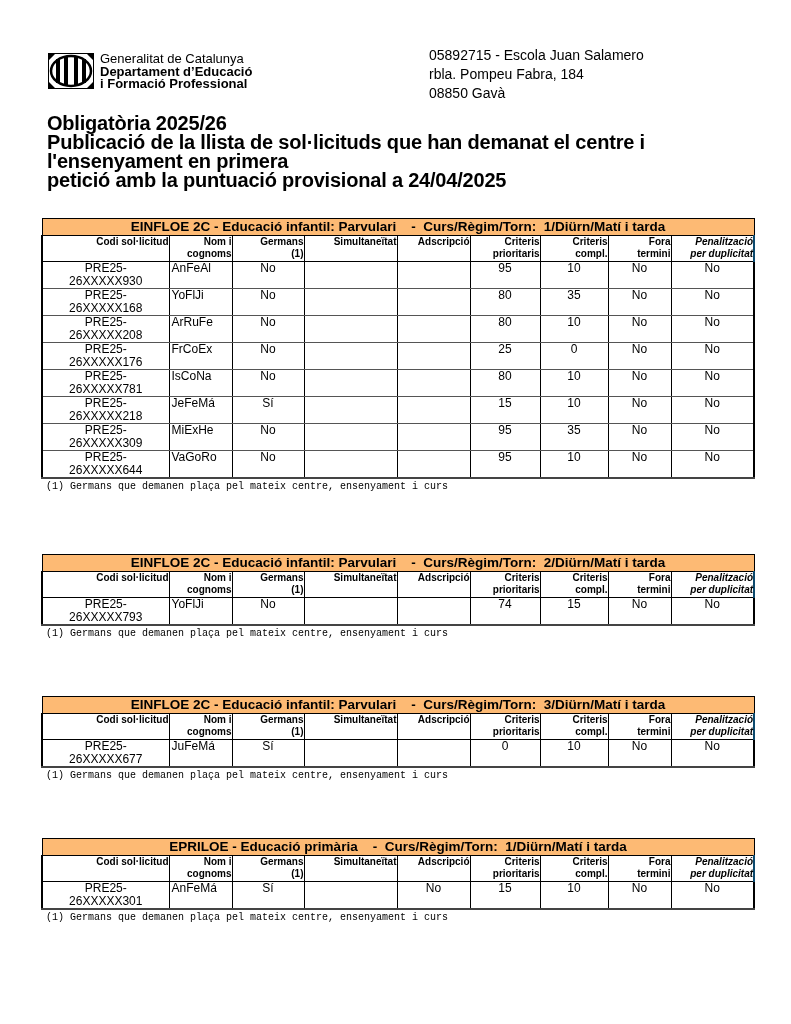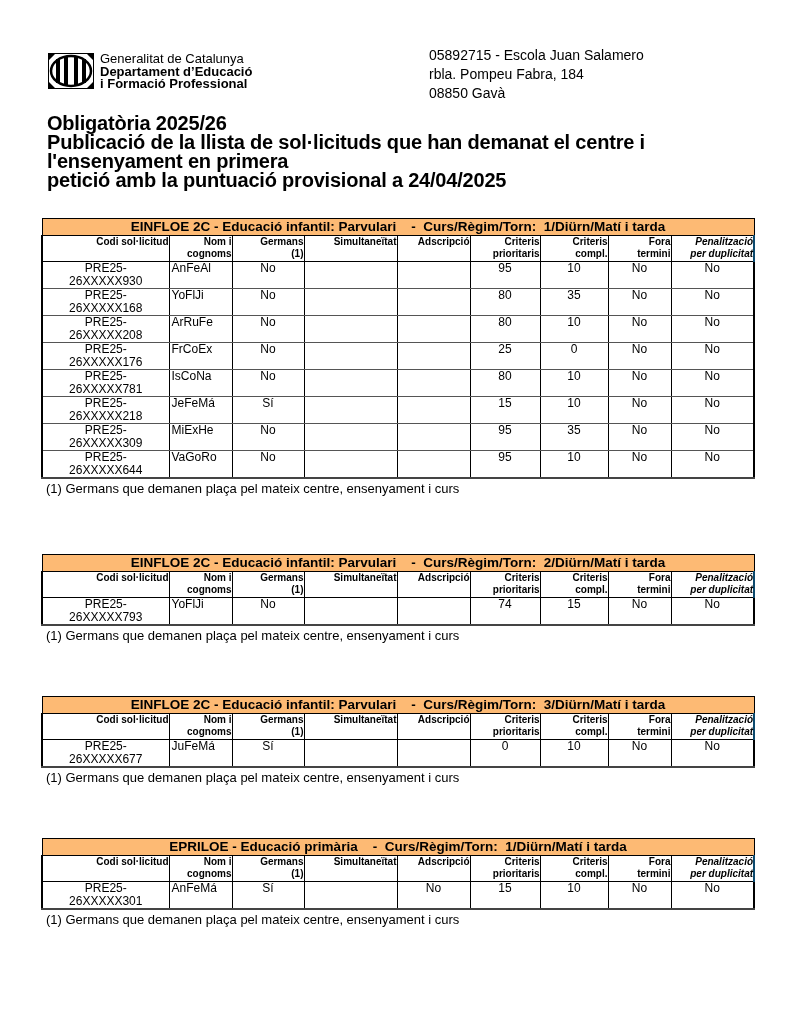--- a/index.html
+++ b/index.html
@@ -21,21 +21,21 @@
   .col-head th { font-size: 10px; font-weight: bold; text-align: right; line-height: 12px; height: 25px; border-bottom: 2px solid #000; }
   .col-head th:first-child { border-left: 2px solid #000; }
   .col-head th:last-child { border-right: 2px solid #0c4a6e; font-style: italic; }
   .col-head th.left { text-align: right; padding-left: 2px; }
   table.grid tbody td { height: 26px; line-height: 13px; text-align: center; font-size: 12px; border-bottom: 1px solid #555; }
   table.grid tbody td:first-child { border-left: 2px solid #000; }
   table.grid tbody td:last-child { border-right: 2px solid #000; }
   table.grid tbody td.name { text-align: left; padding-left: 2px; }
   table.grid tbody tr:last-child td { border-bottom: 2px solid #444; }
   .code span { display: block; }
-  .note { font-size: 13px; margin-top: 2px; padding-left: 5px; }
+  .note { font-size: 10px; margin-top: 2px; padding-left: 5px; font-family: Liberation Mono, monospace; }
 </style>
 </head>
 <body>
 
 <div class="logo">
   <svg width="46" height="36" viewBox="0 0 46 36">
     <rect x="0.5" y="0.5" width="45" height="35" fill="#fff" stroke="#000" stroke-width="1"></rect>
     <path d="M1 1 L7 1 L1 7 Z M45 1 L39 1 L45 7 Z M1 35 L7 35 L1 29 Z M45 35 L39 35 L45 29 Z" fill="#000"></path>
     <ellipse cx="23" cy="18" rx="20" ry="15" fill="#fff" stroke="#000" stroke-width="2.5"></ellipse>
     <rect x="8" y="6" width="4" height="24" fill="#000"></rect>

